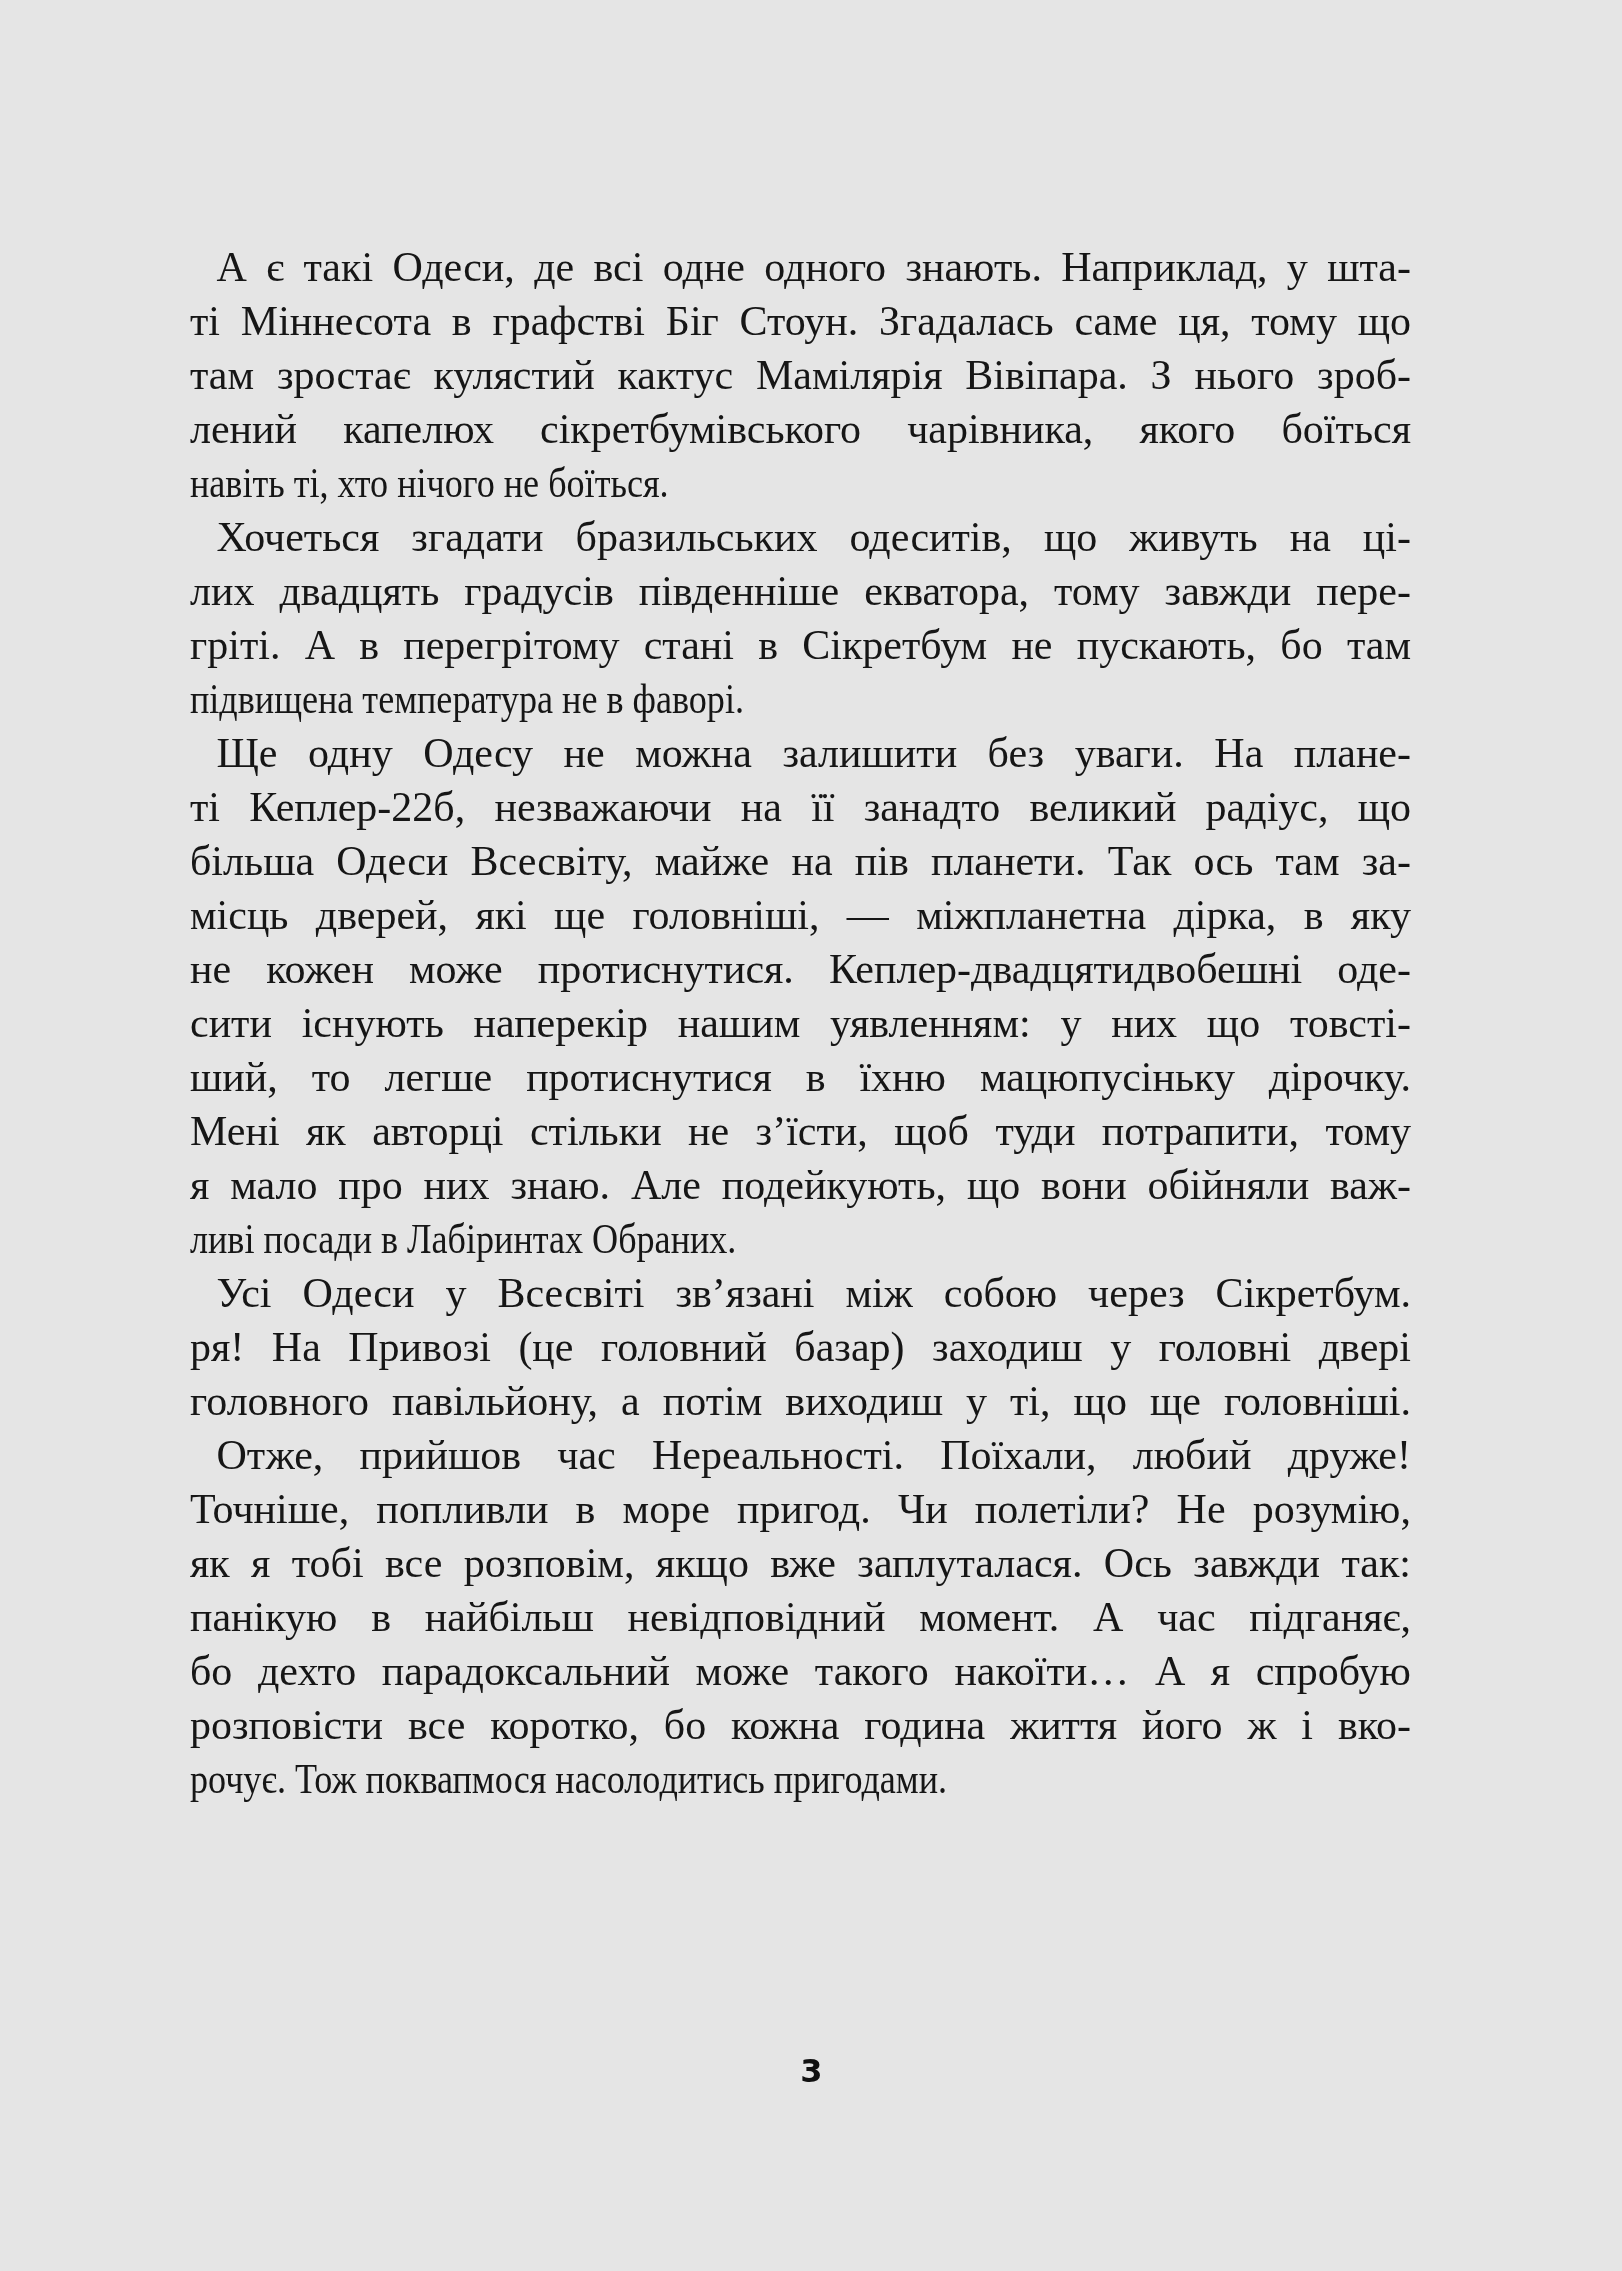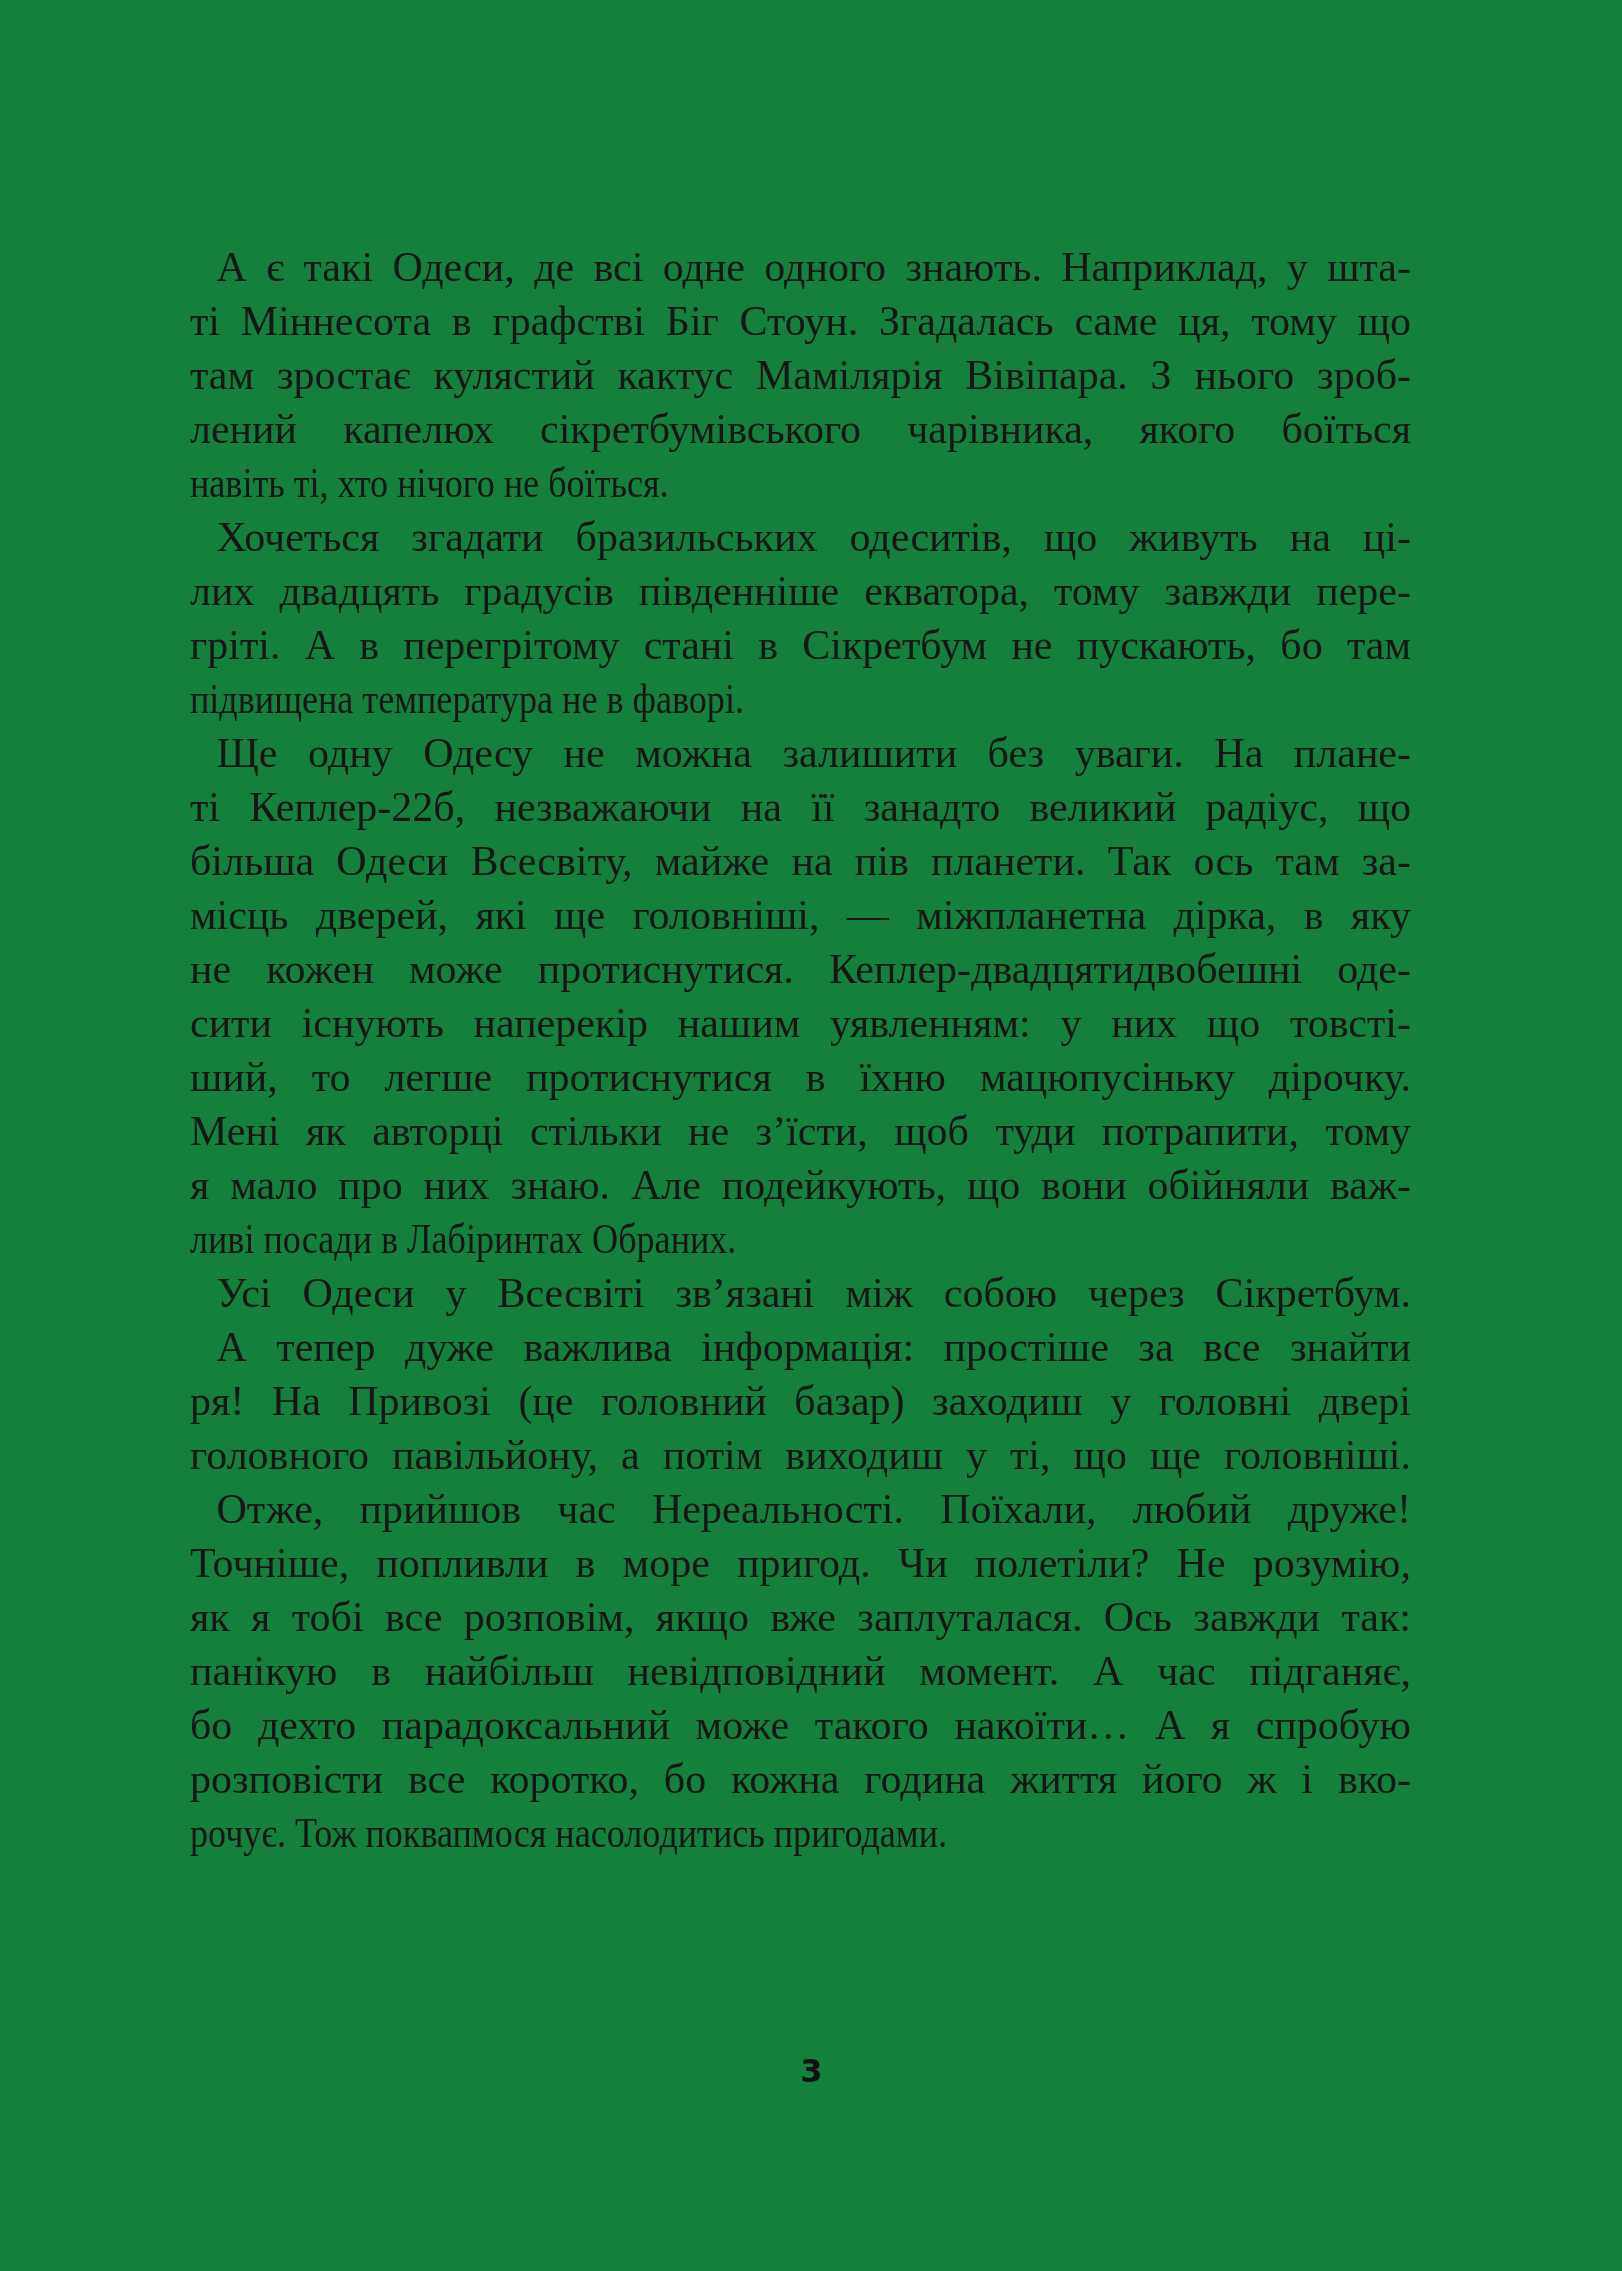--- a/index.html
+++ b/index.html
@@ -12,21 +12,21 @@
       height: 2271px;
       position: relative;
       overflow: hidden;
       color: #161616;
     }
     .page {
       position: absolute;
       left: 0; top: 0;
       width: 1623px;
       height: 2271px;
-      background: #15803d;
+      background: #e5e5e5;
     }
     .text-block {
       position: absolute;
       left: 190px;
       top: 240px;
       width: 1221px;
       font-family: "Liberation Serif", "DejaVu Serif", serif;
       font-size: 42px;
       line-height: 54px;
     }
@@ -81,21 +81,20 @@
     <span class="line">місць дверей, які ще головніші, — міжпланетна дірка, в яку</span>
     <span class="line">не кожен може протиснутися. Кеплер-двадцятидвобешні оде-</span>
     <span class="line">сити існують наперекір нашим уявленням: у них що товсті-</span>
     <span class="line">ший, то легше протиснутися в їхню мацюпусіньку дірочку.</span>
     <span class="line">Мені як авторці стільки не з’їсти, щоб туди потрапити, тому</span>
     <span class="line">я мало про них знаю. Але подейкують, що вони обійняли важ-</span>
     <span class="line last" style="width: 1420px; padding-left: 0px; box-sizing: border-box; transform: scaleX(0.86);">ливі посади в Лабіринтах Обраних.</span>
 
     <span class="line indent">Усі Одеси у Всесвіті зв’язані між собою через Сікретбум.</span>
 
-    <span class="line indent">А тепер дуже важлива інформація: простіше за все знайти</span>
     <span class="line">ря! На Привозі (це головний базар) заходиш у головні двері</span>
     <span class="line">головного павільйону, а потім виходиш у ті, що ще головніші.</span>
 
     <span class="line indent">Отже, прийшов час Нереальності. Поїхали, любий друже!</span>
     <span class="line">Точніше, попливли в море пригод. Чи полетіли? Не розумію,</span>
     <span class="line">як я тобі все розповім, якщо вже заплуталася. Ось завжди так:</span>
     <span class="line">панікую в найбільш невідповідний момент. А час підганяє,</span>
     <span class="line">бо дехто парадоксальний може такого накоїти… А я спробую</span>
     <span class="line">розповісти все коротко, бо кожна година життя його ж і вко-</span>
     <span class="line last" style="width: 1420px; padding-left: 0px; box-sizing: border-box; transform: scaleX(0.86);">рочує. Тож поквапмося насолодитись пригодами.</span>

